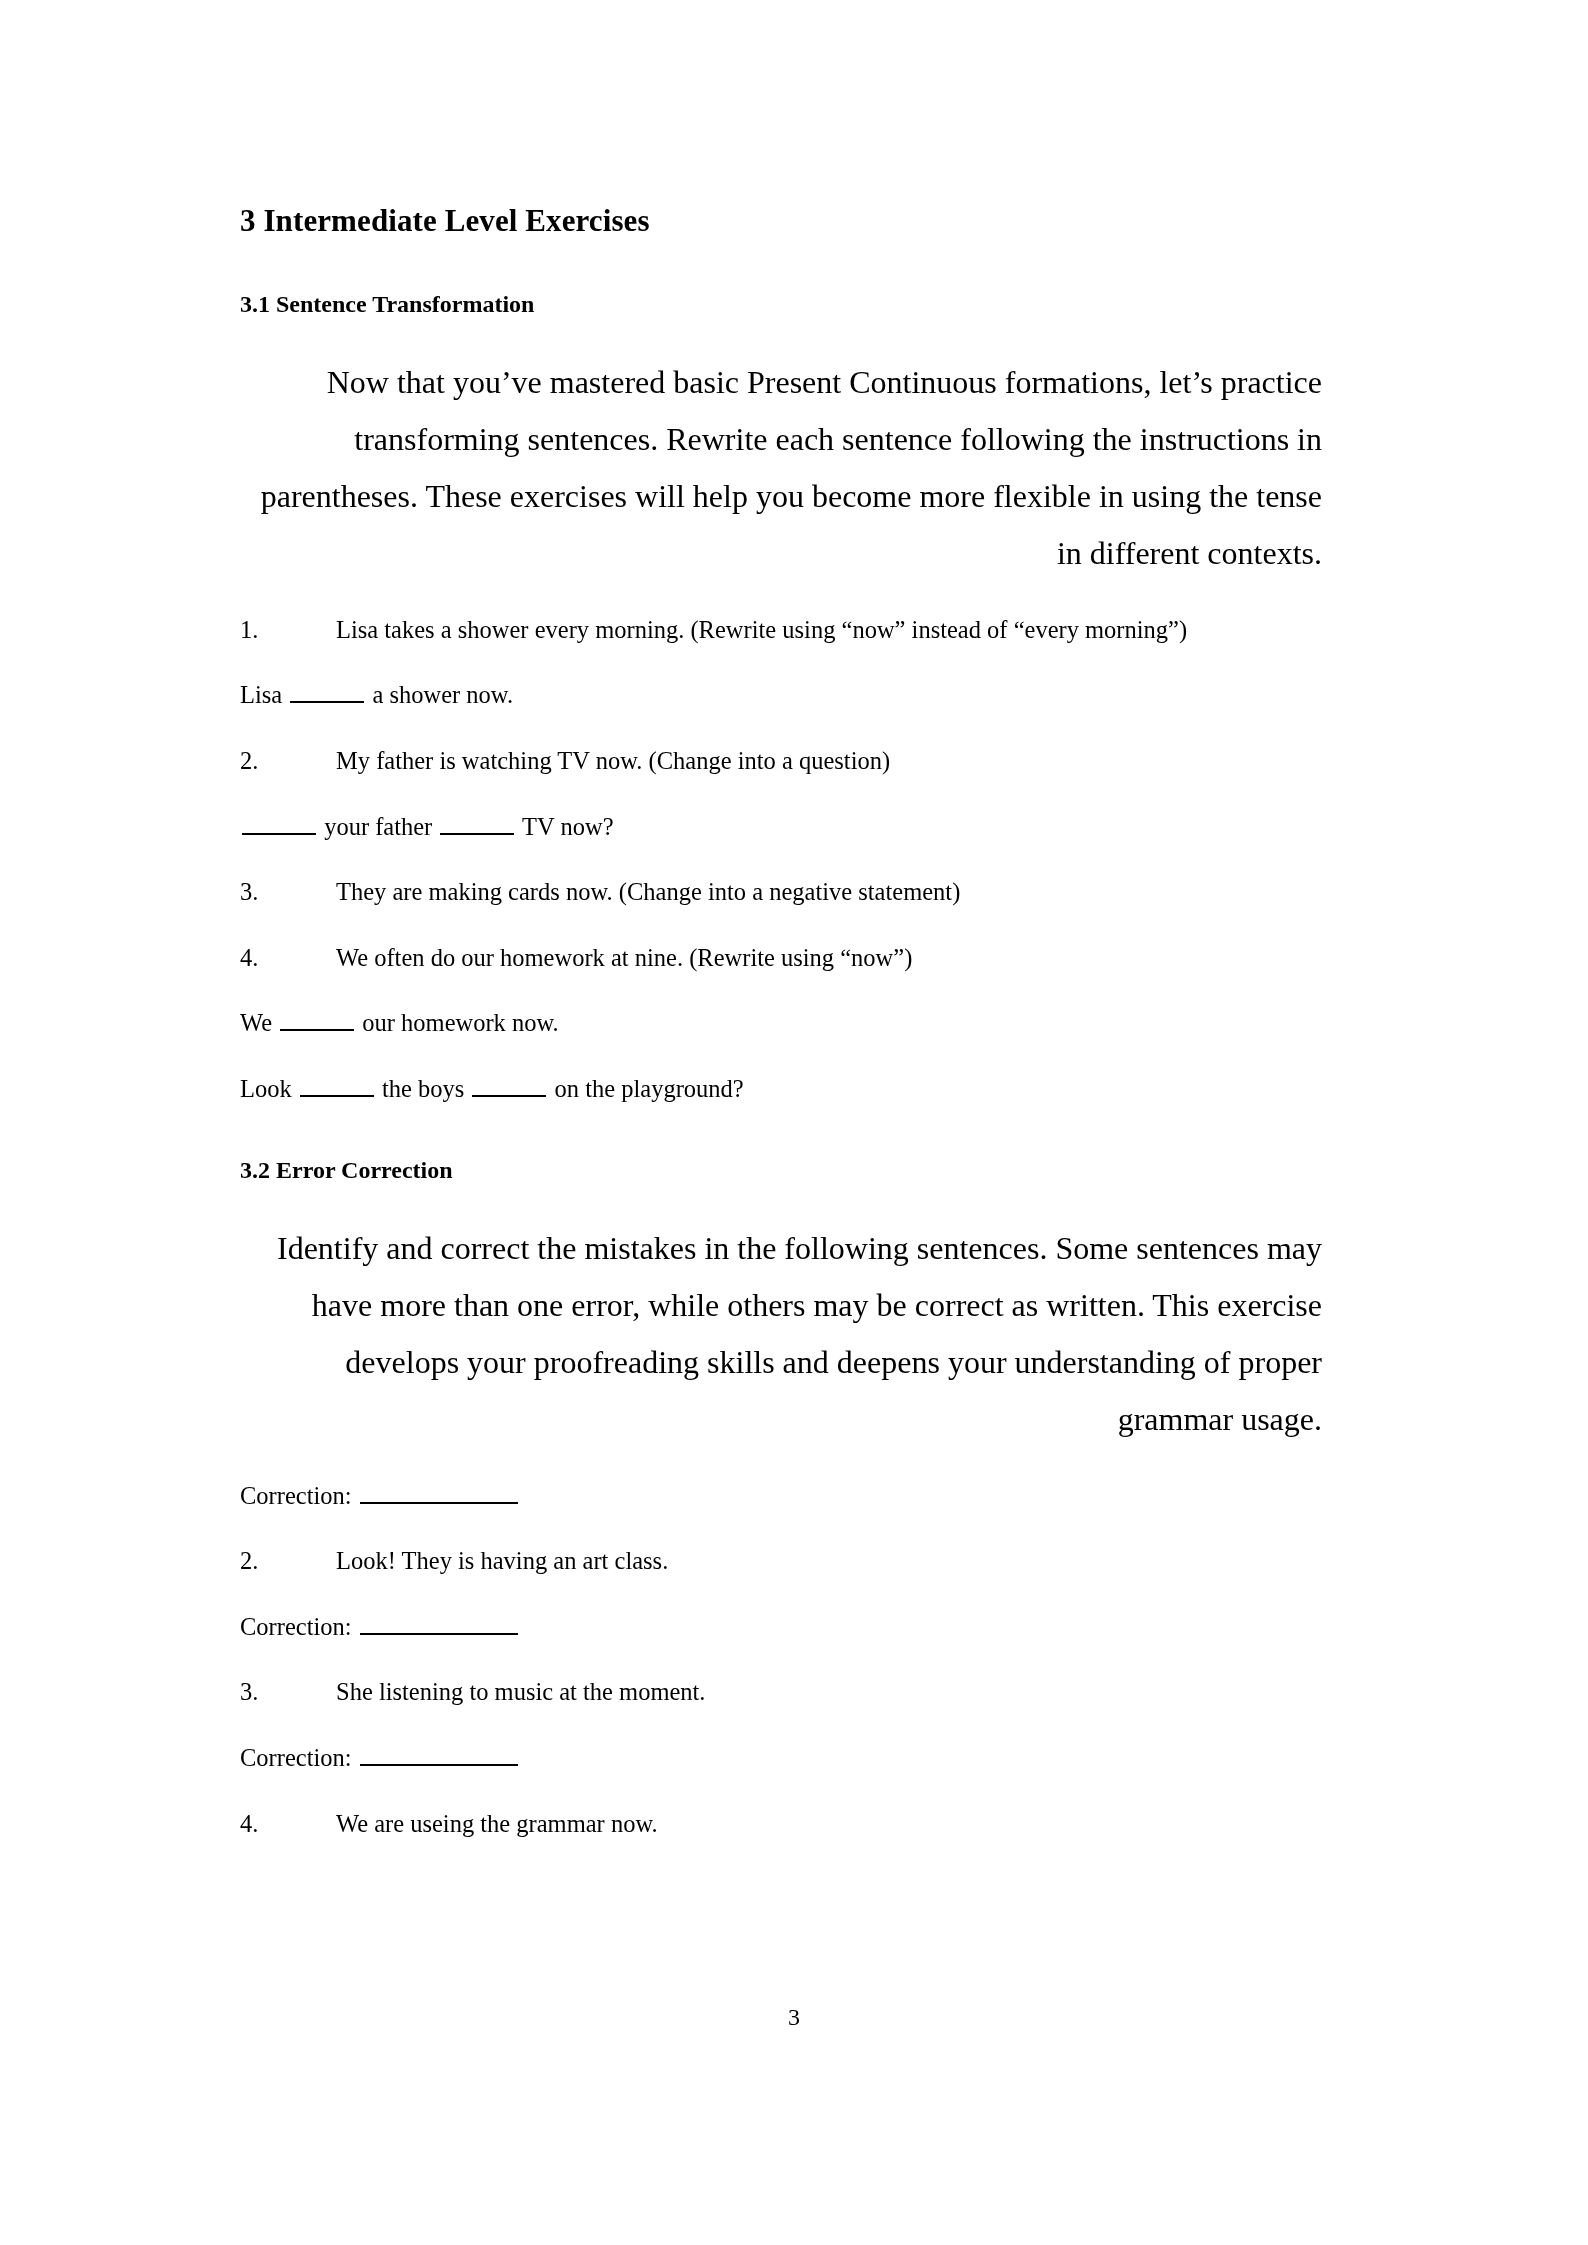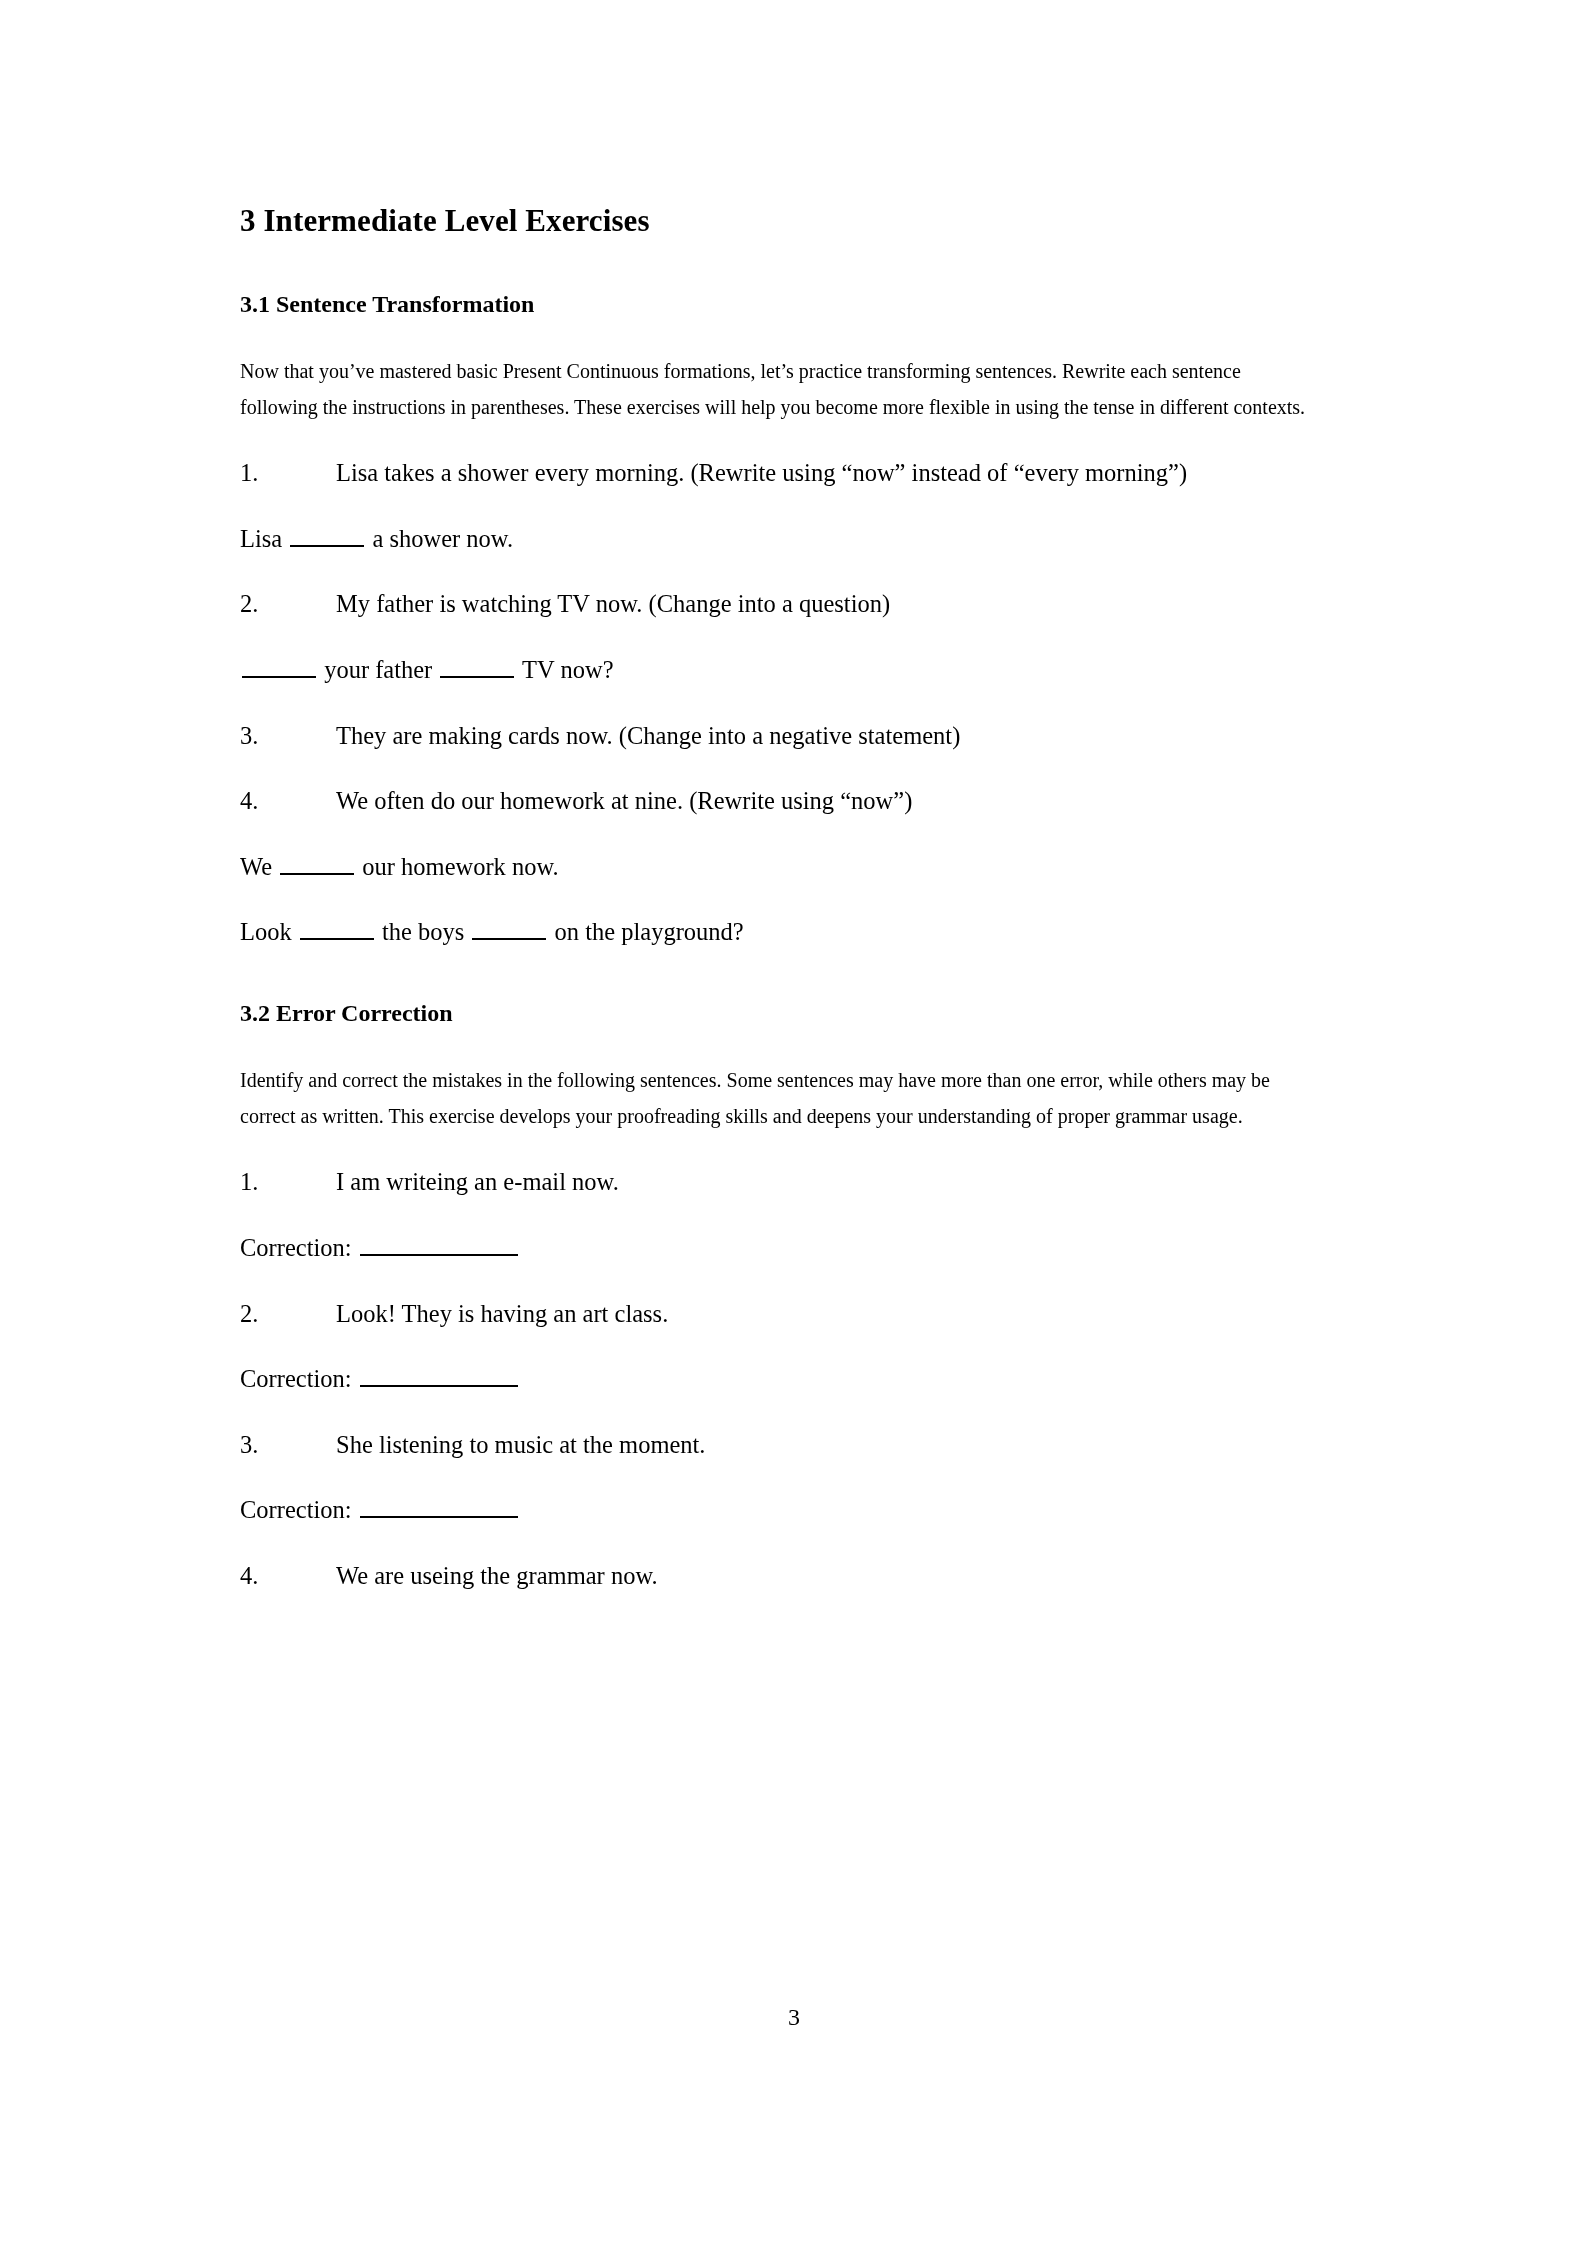--- a/index.html
+++ b/index.html
@@ -36,24 +36,24 @@
     font-size: 24px;
     font-weight: bold;
     line-height: 1.3;
     margin: 0 0 34px 0;
   }
   h2.section-heading.second {
     margin-top: 44px;
   }
 
   p.body-text {
-    font-size: 20px;
+    font-size: 32px;
     line-height: 1.78;
     margin: 0 0 26px 0;
-    text-align: left;
+    text-align: right;
   }
 
   .ex-item {
     font-size: 24.5px;
     line-height: 1.78;
     margin: 0 0 22px 0;
     padding-left: 96px;
     text-indent: -96px;
   }
   .ex-item .num {
@@ -138,23 +138,20 @@
       <span>Look</span>
       <span class="blank b-short"></span>
       <span>the boys</span>
       <span class="blank b-short"></span>
       <span>on the playground?</span>
     </div>
 
     <h2 class="section-heading second">3.2 Error Correction</h2>
     <p class="body-text">Identify and correct the mistakes in the following sentences. Some sentences may have more than one error, while others may be correct as written. This exercise develops your proofreading skills and deepens your understanding of proper grammar usage.</p>
 
-    <div class="ex-item">
-      <span class="num">1.</span><span class="txt">I am writeing an e-mail now.</span>
-    </div>
     <div class="answer-line">
       <span>Correction:</span>
       <span class="blank b-long"></span>
     </div>
 
     <div class="ex-item">
       <span class="num">2.</span><span class="txt">Look! They is having an art class.</span>
     </div>
     <div class="answer-line">
       <span>Correction:</span>

